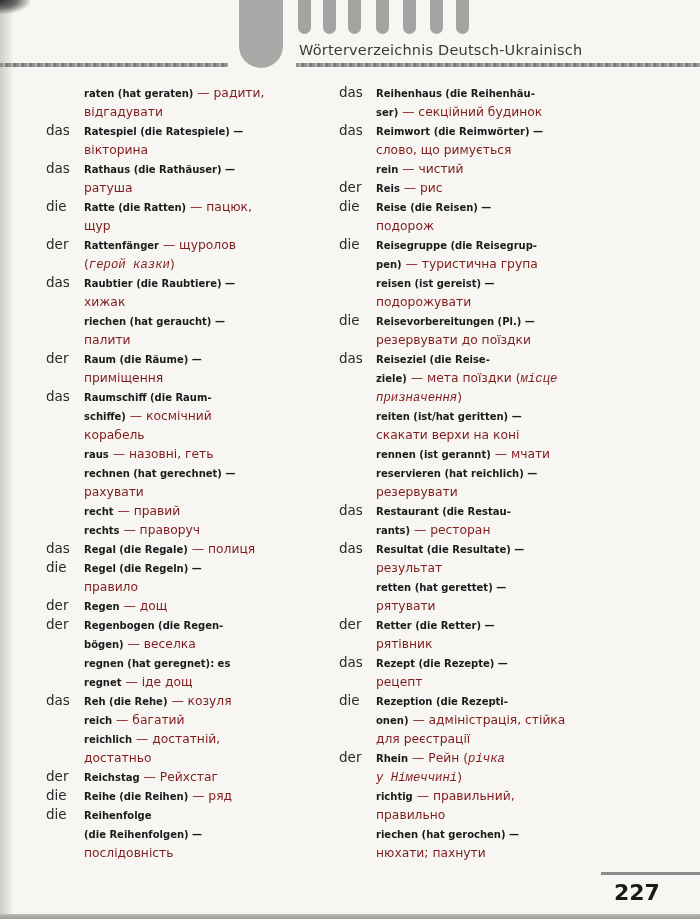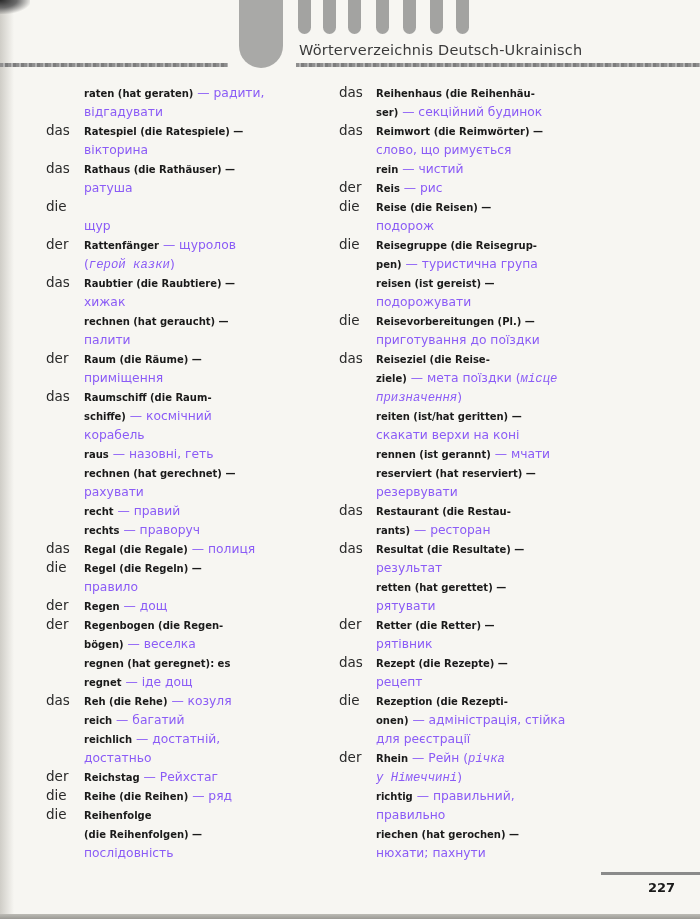--- a/index.html
+++ b/index.html
@@ -44,29 +44,29 @@
     height: 19px; line-height: 19px; font-size: 13.2px; white-space: nowrap;
     position: relative;
   }
   .art {
     position: absolute; left: 0; top: 0; color: #2a2a2a; font-size: 13.5px;
   }
   .txt { position: absolute; top: 0; }
   .col.left .txt { left: 38px; }
   .col.right .txt { left: 37px; }
   .hw { font-weight: bold; color: #1a1a1a; font-size: 10px; }
-  .tr { color: #8b5cf6; font-size: 12.3px; }
+  .tr { color: #7f1d1d; font-size: 12.3px; }
   .it { font-style: italic; font-family: Liberation Mono, monospace; }
   .footer-rule {
     position: absolute; left: 601px; top: 872px; width: 99px; height: 3px;
     background: #8a8a8a;
   }
   .page-num {
-    position: absolute; left: 648px; top: 880px; font-weight: bold;
-    font-size: 13px; color: #1a1a1a;
+    position: absolute; left: 614px; top: 880px; font-weight: bold;
+    font-size: 22px; color: #1a1a1a;
   }
   .bottom-edge {
     position: absolute; left: 0; top: 914px; width: 700px; height: 5px;
     background: linear-gradient(to bottom, #bdbcb6, #9a9994);
   }
 </style>
 </head>
 <body>
 
 <div class="page-shadow-left"></div>
@@ -106,20 +106,21 @@
     <div class="line">
       <span class="art">das</span>
       <span class="txt"><span class="hw">Rathaus (die Rathäuser) —</span></span>
     </div>
     <div class="line">
       <span class="art"></span>
       <span class="txt"><span class="tr">ратуша</span></span>
     </div>
     <div class="line">
       <span class="art">die</span>
+      <span class="txt"><span class="hw">Ratte (die Ratten)</span><span class="tr"> — пацюк,</span></span>
     </div>
     <div class="line">
       <span class="art"></span>
       <span class="txt"><span class="tr">щур</span></span>
     </div>
     <div class="line">
       <span class="art">der</span>
       <span class="txt"><span class="hw">Rattenfänger</span><span class="tr"> — щуролов</span></span>
     </div>
     <div class="line">
@@ -129,21 +130,21 @@
     <div class="line">
       <span class="art">das</span>
       <span class="txt"><span class="hw">Raubtier (die Raubtiere) —</span></span>
     </div>
     <div class="line">
       <span class="art"></span>
       <span class="txt"><span class="tr">хижак</span></span>
     </div>
     <div class="line">
       <span class="art"></span>
-      <span class="txt"><span class="hw">rechnen (hat geraucht) —</span></span>
+      <span class="txt"><span class="hw">riechen (hat geraucht) —</span></span>
     </div>
     <div class="line">
       <span class="art"></span>
       <span class="txt"><span class="tr">палити</span></span>
     </div>
     <div class="line">
       <span class="art">der</span>
       <span class="txt"><span class="hw">Raum (die Räume) —</span></span>
     </div>
     <div class="line">
@@ -299,21 +300,21 @@
     <div class="line">
       <span class="art"></span>
       <span class="txt"><span class="tr">подорожувати</span></span>
     </div>
     <div class="line">
       <span class="art">die</span>
       <span class="txt"><span class="hw">Reisevorbereitungen (Pl.) —</span></span>
     </div>
     <div class="line">
       <span class="art"></span>
-      <span class="txt"><span class="tr">приготування до поїздки</span></span>
+      <span class="txt"><span class="tr">резервувати до поїздки</span></span>
     </div>
     <div class="line">
       <span class="art">das</span>
       <span class="txt"><span class="hw">Reiseziel (die Reise-</span></span>
     </div>
     <div class="line">
       <span class="art"></span>
       <span class="txt"><span class="hw">ziele)</span><span class="tr"> — мета поїздки (</span><span class="tr it">місце</span></span>
     </div>
     <div class="line">
@@ -327,21 +328,21 @@
     <div class="line">
       <span class="art"></span>
       <span class="txt"><span class="tr">скакати верхи на коні</span></span>
     </div>
     <div class="line">
       <span class="art"></span>
       <span class="txt"><span class="hw">rennen (ist gerannt)</span><span class="tr"> — мчати</span></span>
     </div>
     <div class="line">
       <span class="art"></span>
-      <span class="txt"><span class="hw">reserviert (hat reserviert) —</span></span>
+      <span class="txt"><span class="hw">reservieren (hat reichlich) —</span></span>
     </div>
     <div class="line">
       <span class="art"></span>
       <span class="txt"><span class="tr">резервувати</span></span>
     </div>
     <div class="line">
       <span class="art">das</span>
       <span class="txt"><span class="hw">Restaurant (die Restau-</span></span>
     </div>
     <div class="line">

